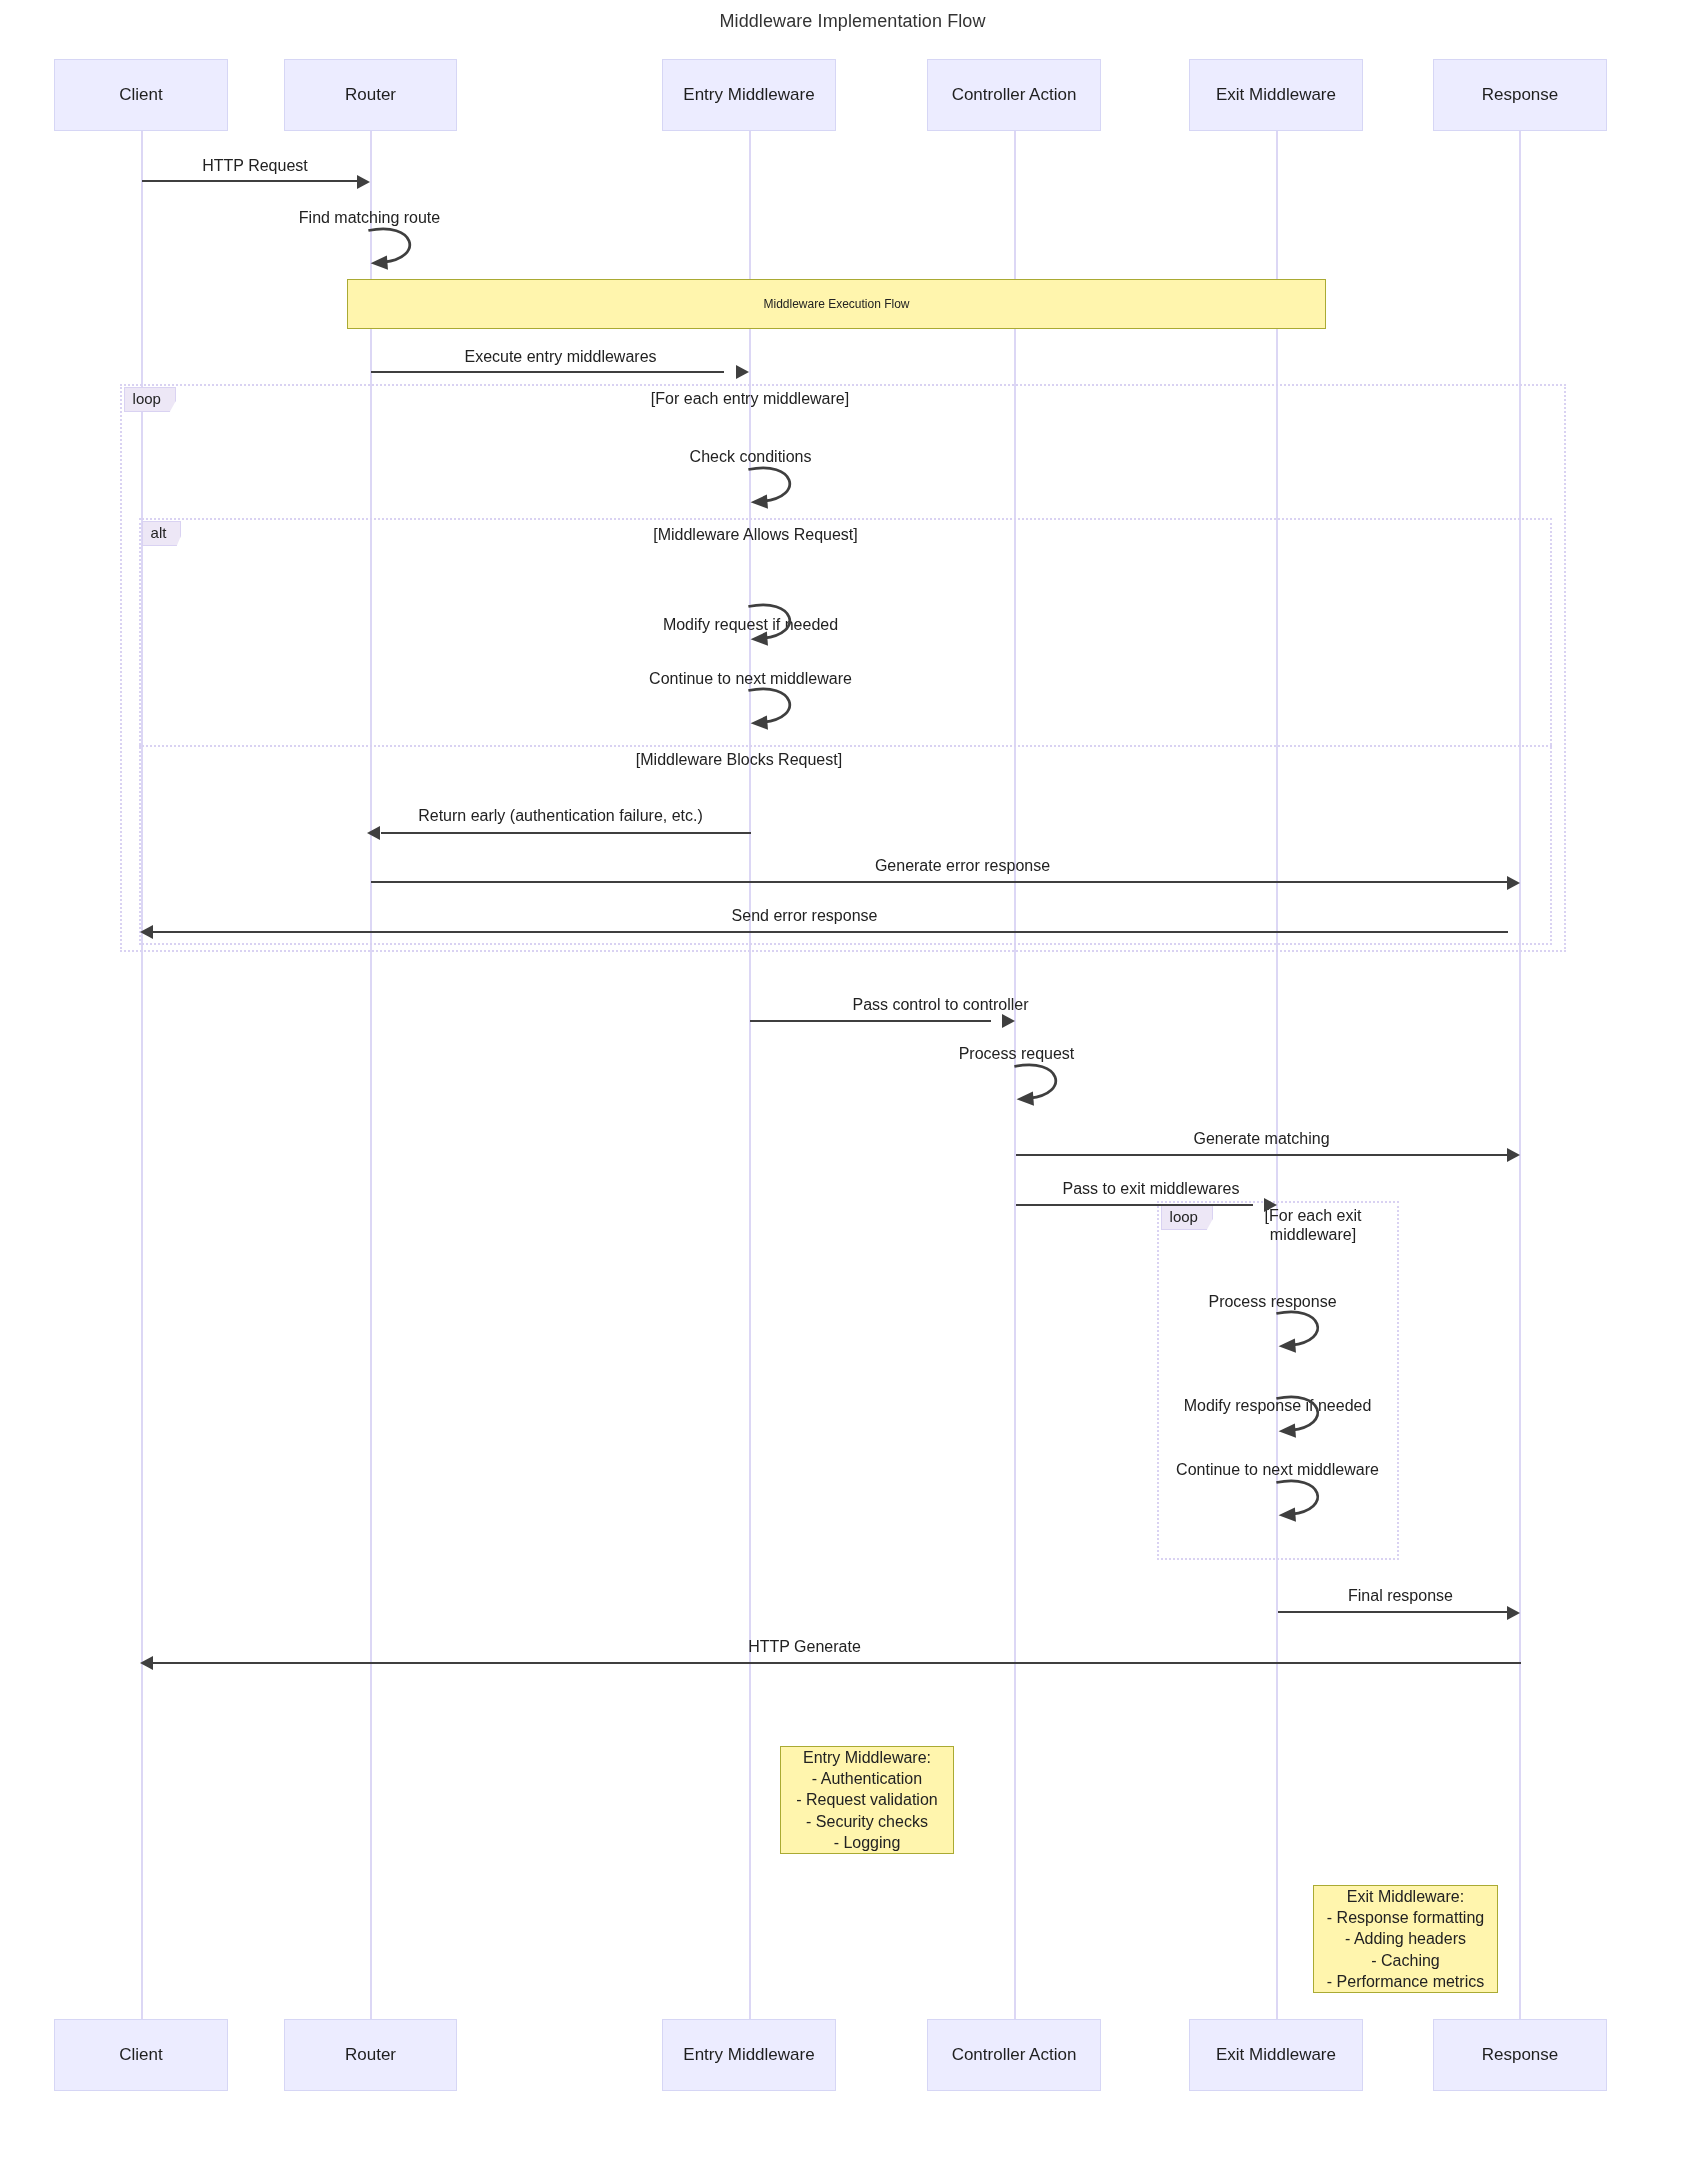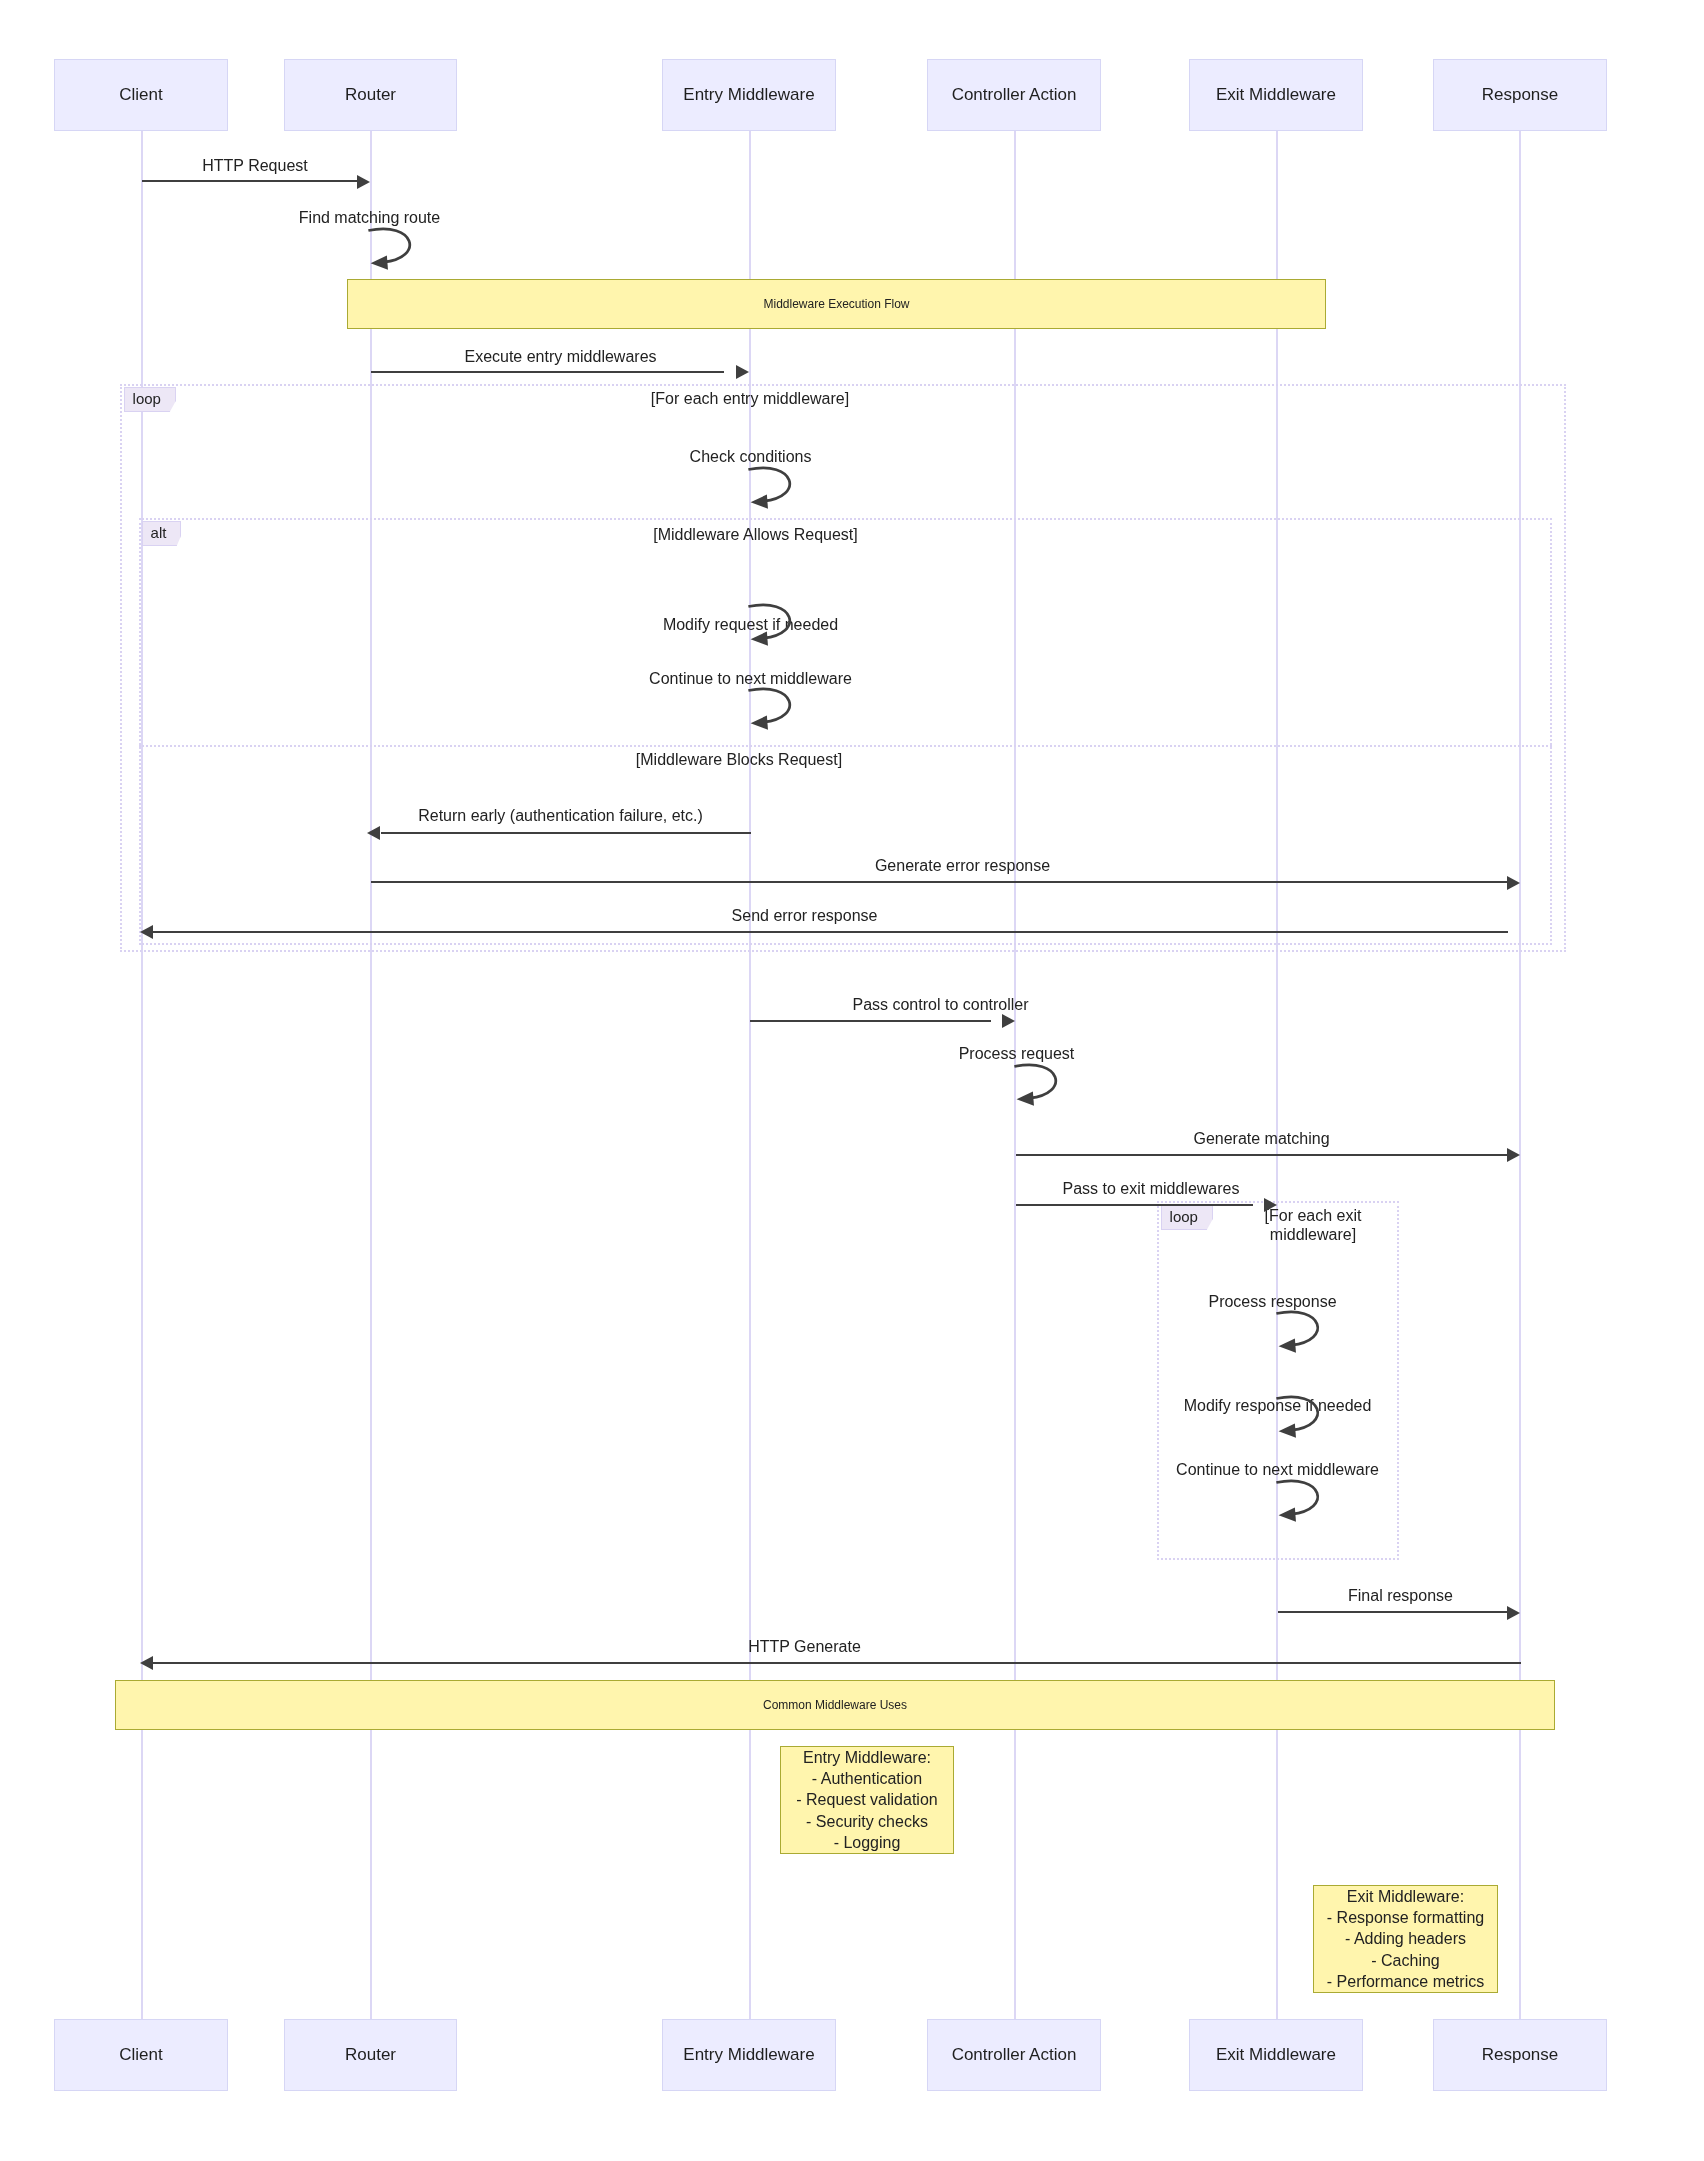--- a/index.html
+++ b/index.html
@@ -75,20 +75,21 @@
     display:flex;flex-direction:column;align-items:center;justify-content:center;
     font-size:16px;color:#222;line-height:1.32;text-align:center;
     padding:4.3px 5.4px;
   }
 </style>
 </head>
 <body>
 
 <div class="stage">
 
+  <div class="diagram-title">Middleware Implementation Flow</div>
 
   <div class="lifeline" style="left:141px; top:130px; height:1903px;"></div>
   <div class="lifeline" style="left:370px; top:130px; height:1903px;"></div>
   <div class="lifeline" style="left:749px;top:130px; height:1903px;"></div>
   <div class="lifeline" style="left:1014px;top:130px; height:1903px;"></div>
   <div class="lifeline" style="left:1276px;top:130px; height:1903px;"></div>
   <div class="lifeline" style="left:1519px;top:130px; height:1903px;"></div>
 
   <div class="actor-box" style="left:54px;top:59px;width:174px;height:72px;">
     <span>Client</span>
@@ -249,23 +250,20 @@
   </div>
 
   <div class="msg-label" style="left:1278px;top:1587px;width:245px;">Final response</div>
   <div class="msg-line" style="left:1278px;top:1611px;width:229px;"></div>
   <div class="arrow-r" style="left:1507px;top:1606px;"></div>
 
   <div class="msg-label" style="left:614px;top:1638px;width:381px;">HTTP Generate</div>
   <div class="msg-line" style="left:153px;top:1662px;width:1368px;"></div>
   <div class="arrow-l" style="left:140px;top:1656px;"></div>
 
-  <div class="note-banner" style="left:115px;top:1680px;width:1440px;height:50px;">
-    <span>Common Middleware Uses</span>
-  </div>
 
   <div class="note-box" style="left:1313px;top:1885px;width:185px;height:108px;">
     <div>Exit Middleware:</div>
     <div>- Response formatting</div>
     <div>- Adding headers</div>
     <div>- Caching</div>
     <div>- Performance metrics</div>
   </div>
 
   <div class="note-box" style="left:780px;top:1746px;width:174px;height:108px;">

